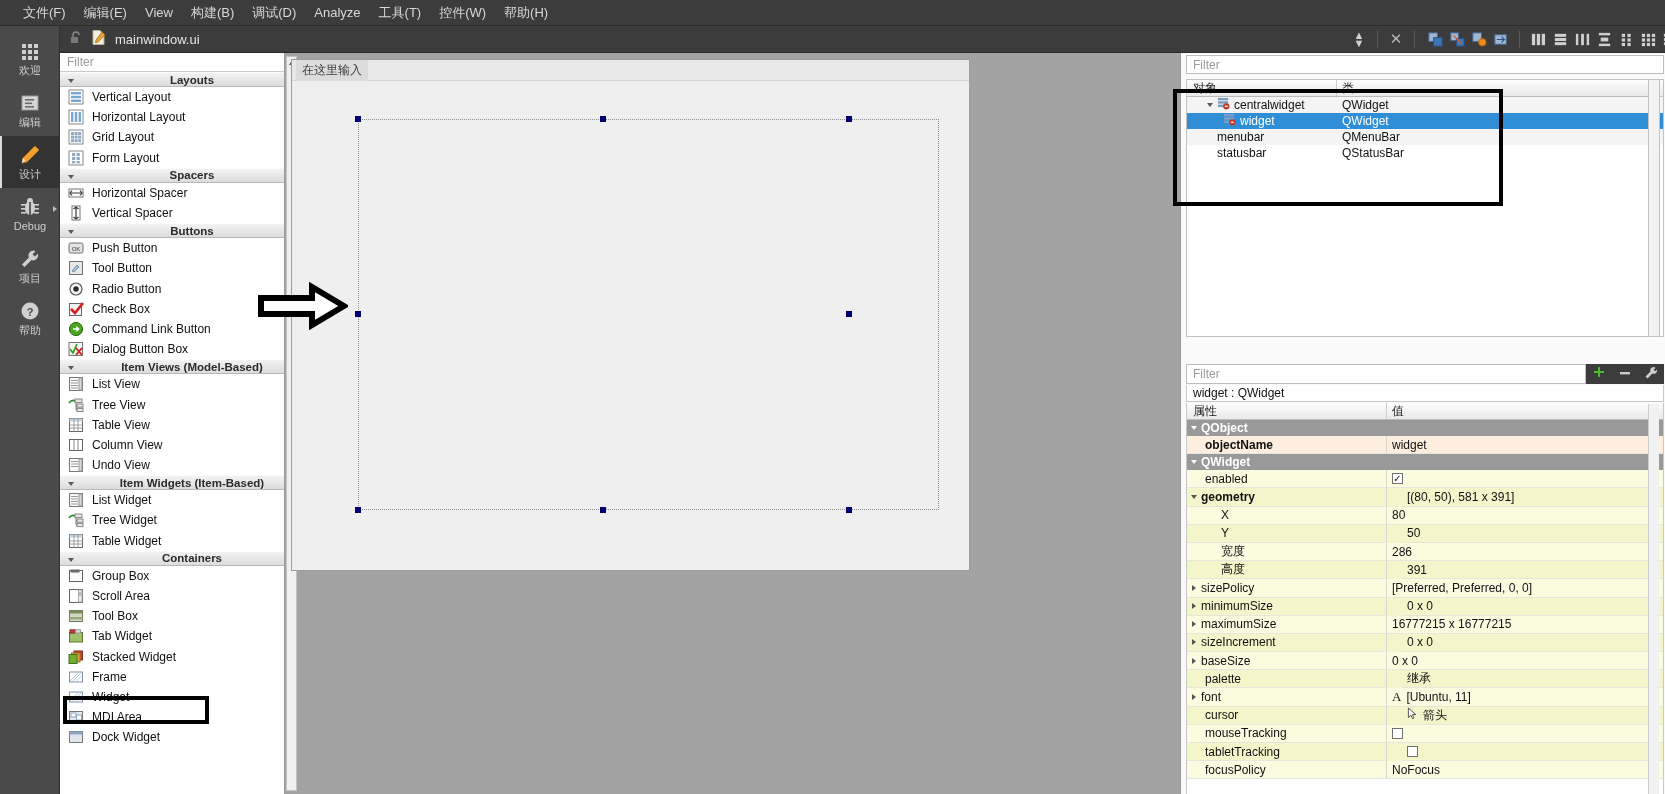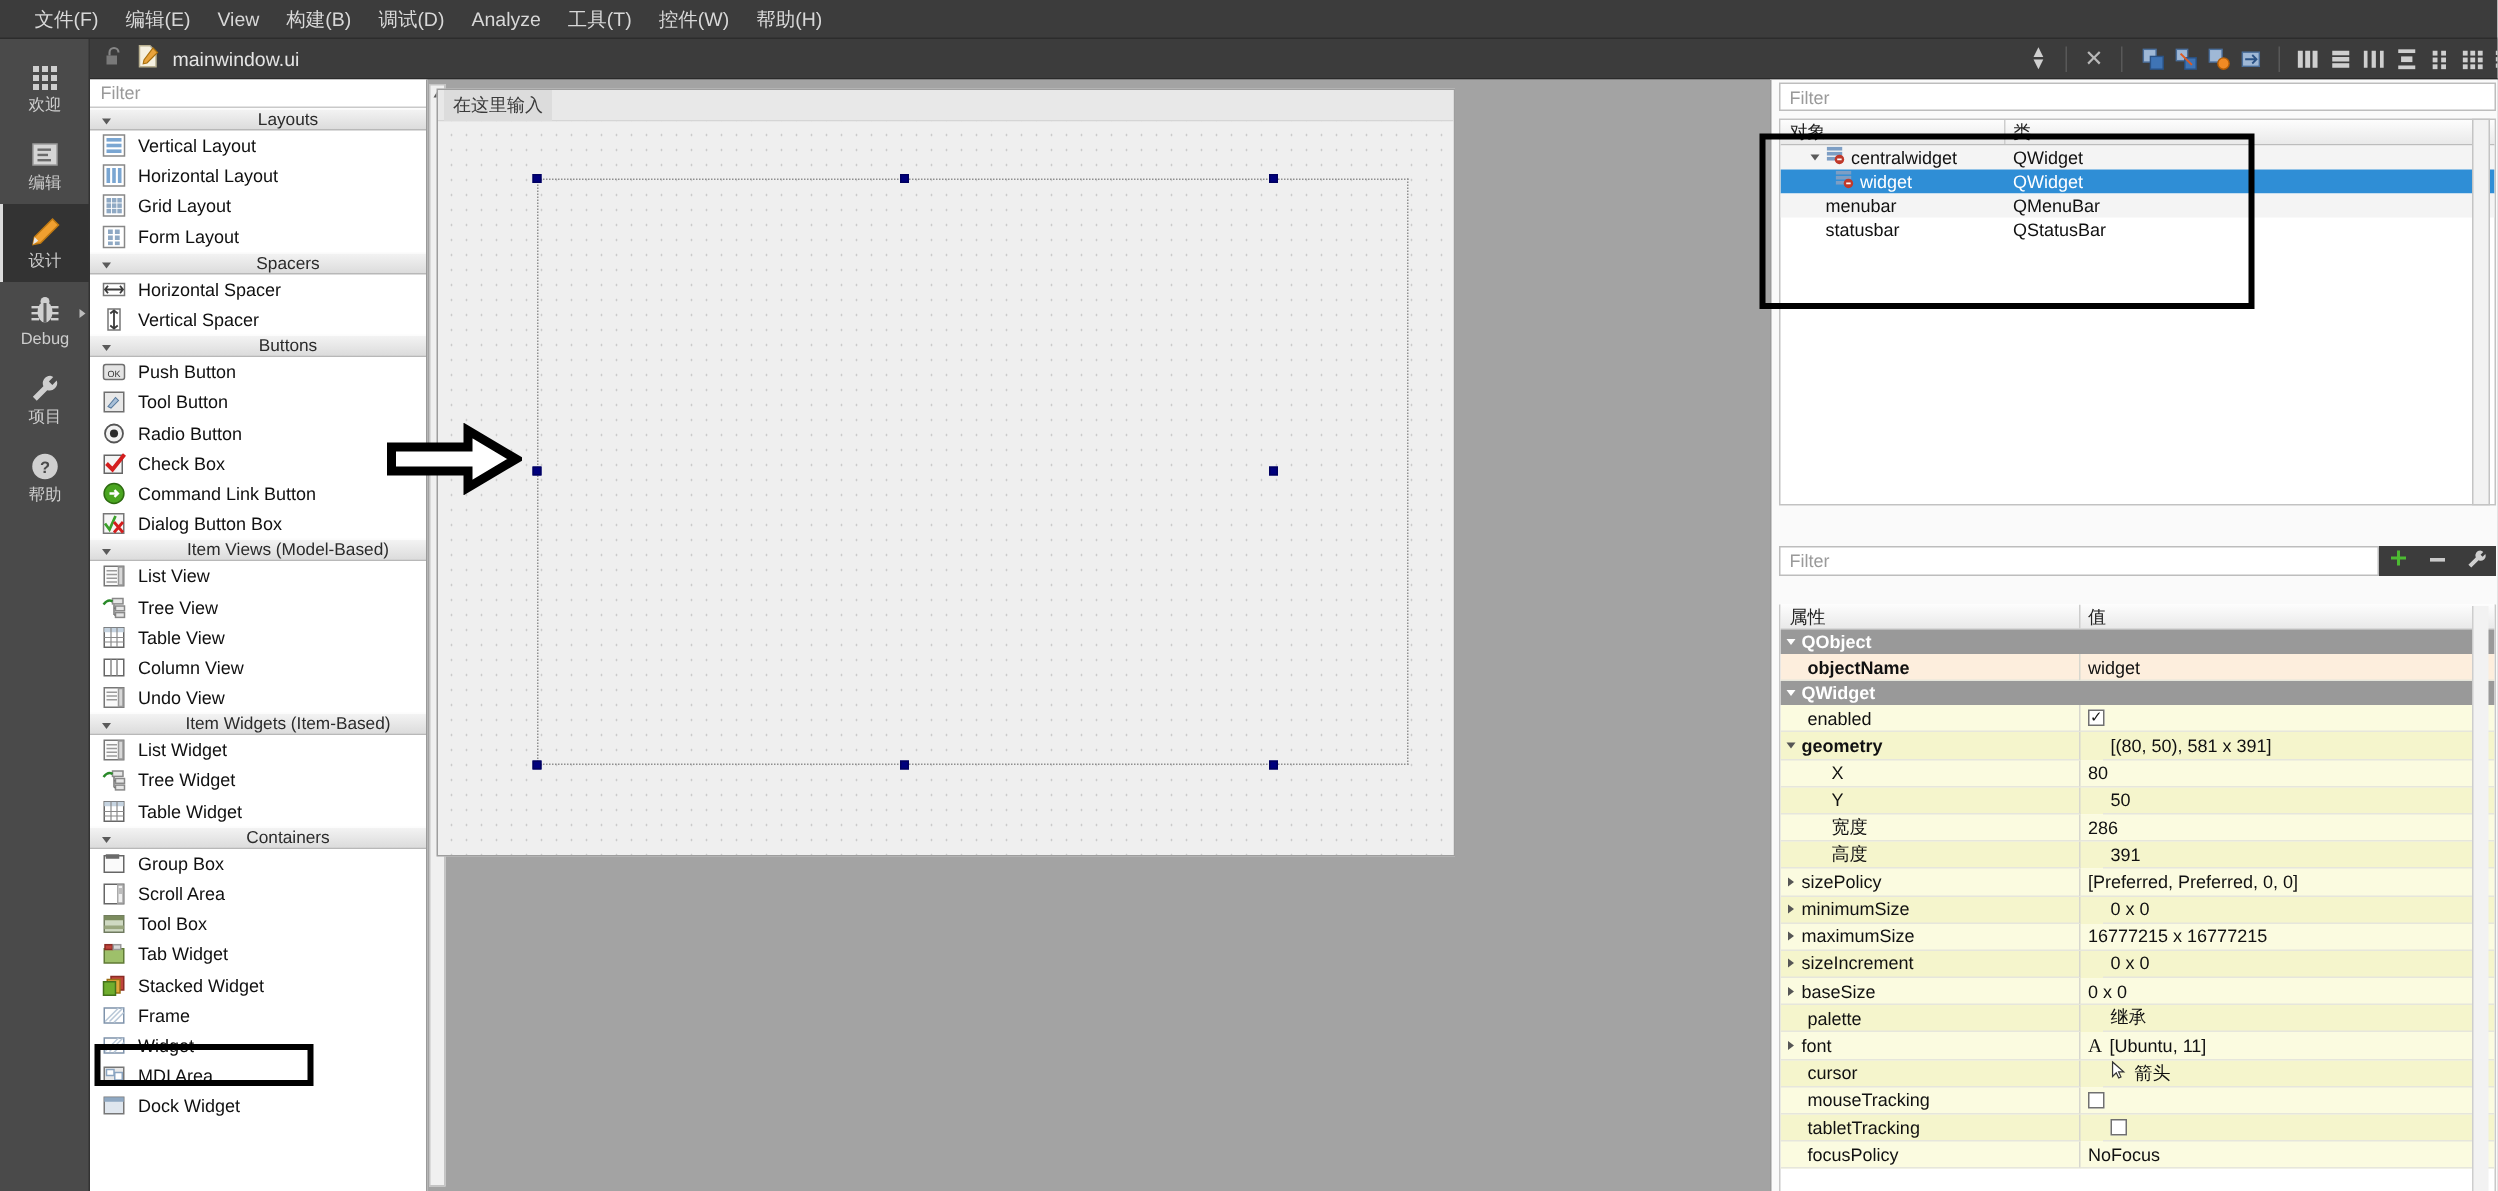--- a/index.html
+++ b/index.html
@@ -70,22 +70,22 @@
   }
   .wb-filter {
     height: 19px; background: #fff; border-bottom: 1px solid #c9c9c9;
     display: flex; align-items: center; padding-left: 7px;
     color: #9a9a9a; font-size: 12px;
   }
   .wb-list { position: relative; }
   .wb-group {
     height: 15px; background: linear-gradient(#f3f3f3,#dcdcdc);
     border-top: 1px solid #fcfcfc; border-bottom: 1px solid #b8b8b8;
-    display: flex; align-items: flex-end; justify-content: center;
-    font-size: 11.5px; font-weight: normal; color: #2b2b2b; position: relative; padding-left: 40px;
+    display: flex; align-items: center; justify-content: center;
+    font-size: 11.5px; font-weight: bold; color: #2b2b2b; position: relative; padding-left: 40px;
   }
   .wb-group .tri {
     position: absolute; left: 8px; top: 6px;
     width: 0; height: 0; border-top: 4px solid #5a5a5a;
     border-left: 3.5px solid transparent; border-right: 3.5px solid transparent;
   }
   .wb-item {
     height: 20.2px; display: flex; align-items: center; padding-left: 8px;
     font-size: 12px; color: #101010; gap: 8px;
   }
@@ -944,20 +944,21 @@
             </svg>
         </span>
         <span>
           <svg viewBox="0 0 14 14" width="14" height="14">
             <path d="M9.5 1a3.3 3.3 0 0 0-3 4.6L1.6 10.5l1.9 1.9 4.9-4.9A3.3 3.3 0 0 0 12.9 3.4l-1.8 1.8-1.4-1.4 1.8-1.8A3.3 3.3 0 0 0 9.5 1z" fill="#cfcfcf"></path>
           </svg>
         </span>
       </div>
     </div>
 
+    <div class="pe-objline">widget : QWidget</div>
 
     <div class="pe-table">
       <div class="pe-head">
         <div class="p1">属性</div>
         <div class="p2">值</div>
       </div>
 
       <div class="pe-row grp">
         <div class="p1">
             <span class="expander">

